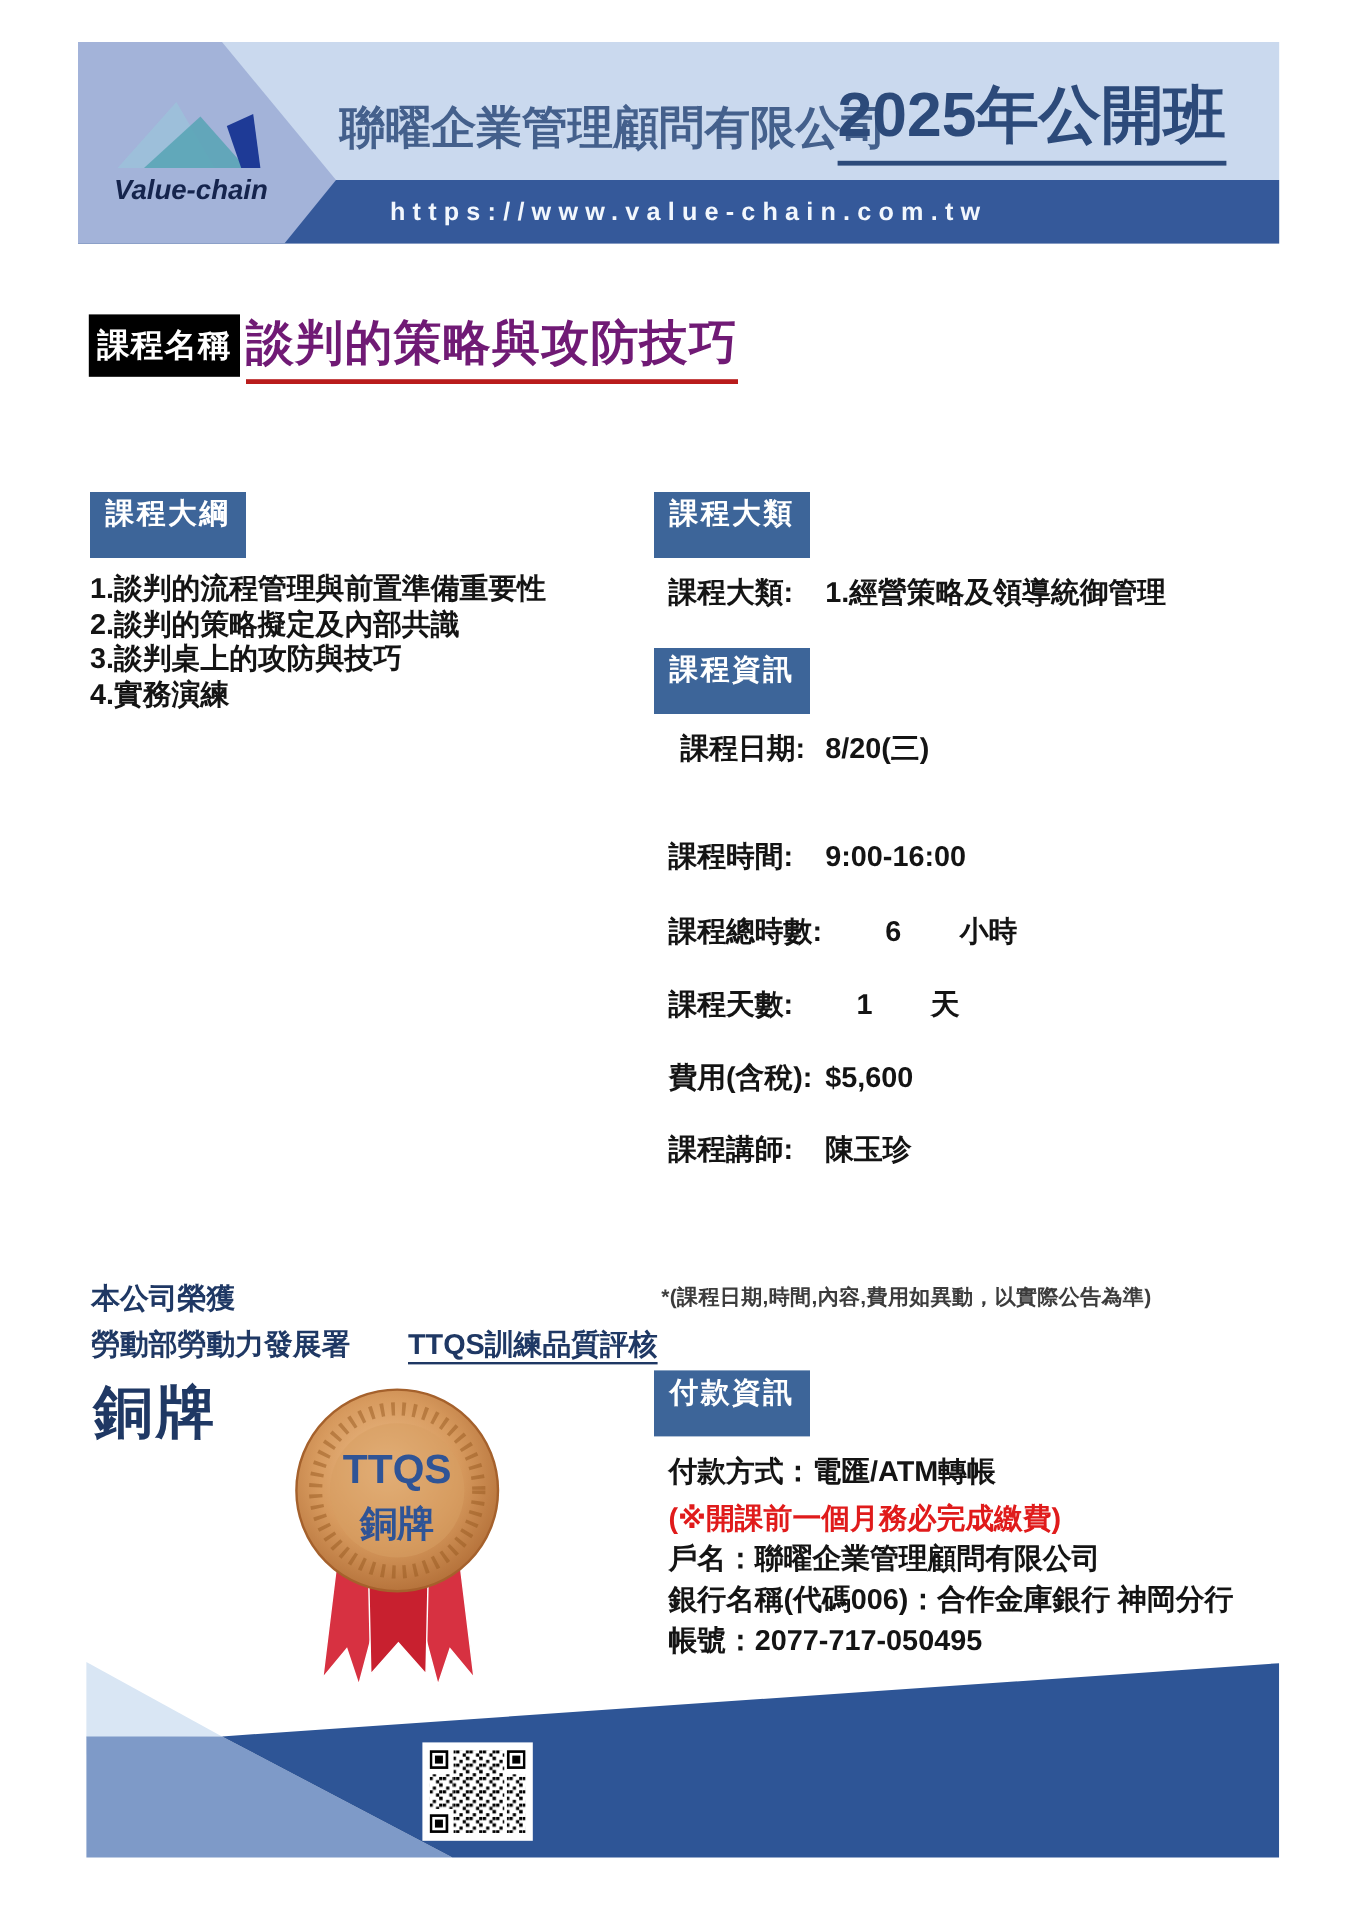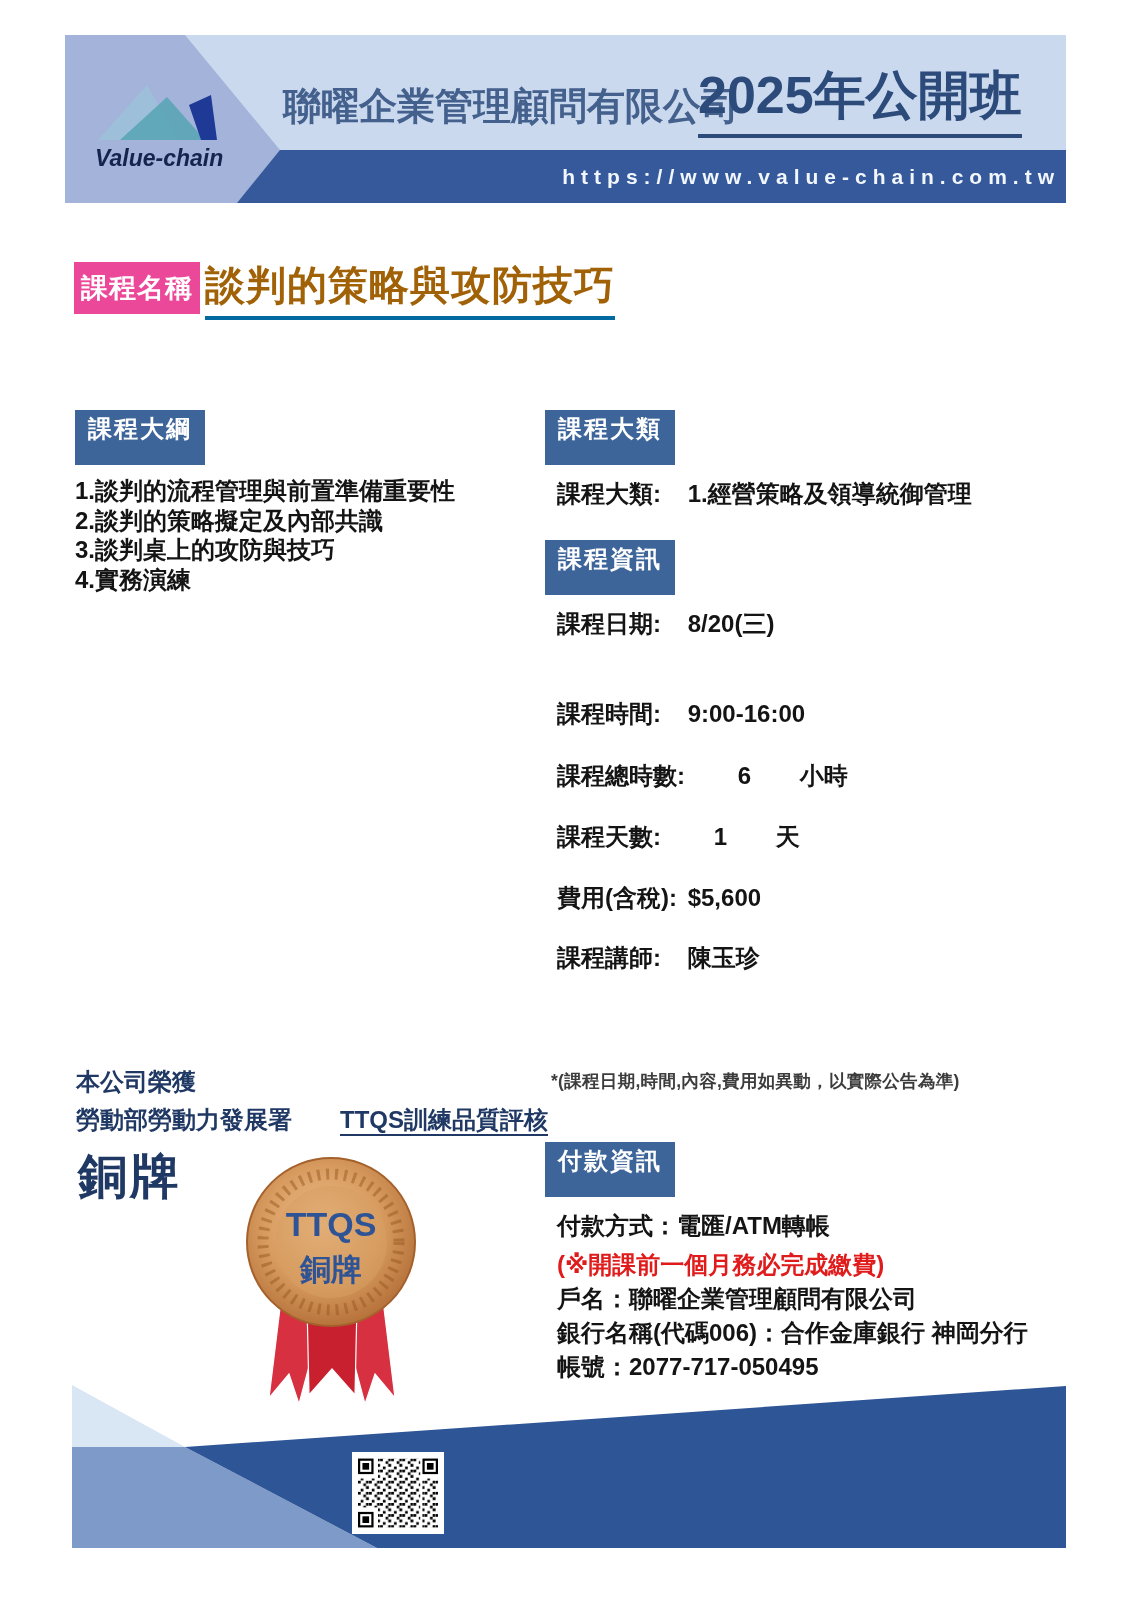--- a/index.html
+++ b/index.html
@@ -4,38 +4,38 @@
 <style>
   html,body{margin:0;padding:0;background:#fff;}
   .page{position:relative;width:1131px;height:1600px;background:#ffffff;overflow:hidden;
         font-family:"Liberation Sans","DejaVu Sans",sans-serif;color:#111;}
   .abs{position:absolute;}
 
   
   .hdr{position:absolute;left:65px;top:35px;width:1001px;height:168px;}
   .hdr-light{position:absolute;left:0;top:0;width:1001px;height:115px;background:#cad9ee;}
   .hdr-dark{position:absolute;left:0;top:115px;width:1001px;height:53px;background:#35599a;}
-  .hdr-url{position:absolute;left:244px;top:115px;width:751px;height:53px;line-height:53px;
-           text-align:right;color:#f2f7fd;font-size:21px;font-weight:600;letter-spacing:6px;
+  .hdr-url{position:absolute;left:260px;top:115px;width:751px;height:53px;line-height:53px;
+           text-align:left;color:#f2f7fd;font-size:21px;font-weight:600;letter-spacing:6px;
            text-decoration:none;}
   .logo-svg{position:absolute;left:0;top:0;}
   .logo-text{position:absolute;left:30px;top:110px;font-size:23px;font-weight:800;font-style:italic;
              color:#15244d;letter-spacing:0px;}
   .company{position:absolute;left:218px;top:46px;font-size:38px;font-weight:700;color:#44608c;}
   .yeartitle{position:absolute;left:633px;top:26px;font-size:52px;font-weight:700;color:#2c4a7a;
              border-bottom:4px solid #2c4a7a;padding-bottom:3px;}
 
   
   .badge{position:absolute;background:#3d6599;color:#fff;font-weight:700;font-size:24px;
          height:55px;line-height:38px;padding:0 13px;letter-spacing:2px;}
-  .badge-big{position:absolute;background:#ec4899;color:#fff;font-weight:700;font-size:27px;
+  .badge-big{position:absolute;background:#000000;color:#fff;font-weight:700;font-size:27px;
          width:126px;height:52px;line-height:52px;text-align:center;letter-spacing:1px;}
 
-  .course-title{position:absolute;left:205px;top:258px;font-size:40px;font-weight:800;color:#a16207;
-                border-bottom:4px solid #0369a1;padding-bottom:3px;letter-spacing:1px;}
+  .course-title{position:absolute;left:205px;top:258px;font-size:40px;font-weight:800;color:#701a75;
+                border-bottom:4px solid #b91c1c;padding-bottom:3px;letter-spacing:1px;}
 
   .outline{position:absolute;left:75px;top:476px;font-size:24px;font-weight:700;line-height:29.5px;color:#141414;}
 
   .row{position:absolute;font-size:24px;font-weight:700;color:#141414;white-space:nowrap;}
   .row .lab{display:inline-block;min-width:124px;}
   .row .val{display:inline-block;}
   .row .val.num{padding-left:26px;}
   .row .unit{display:inline-block;margin-left:42px;}
 
   .note{position:absolute;left:551px;top:1069px;font-size:17.5px;font-weight:700;color:#3c3c3c;letter-spacing:0.3px;}
@@ -120,21 +120,21 @@
   </svg>
 
   <div class="badge" style="left:545px;top:410px;">課程大類</div>
   <div class="row" style="left:557px;top:478px;">
     <span class="lab">課程大類:</span>
     <span class="val">1.經營策略及領導統御管理</span>
   </div>
 
   <div class="badge" style="left:545px;top:540px;">課程資訊</div>
 
-  <div class="row" style="left:557px;top:608px;">
+  <div class="row" style="left:557px;top:608px;text-align:center;">
     <span class="lab">課程日期:</span>
     <span class="val">8/20(三)</span>
   </div>
   <div class="row" style="left:557px;top:698px;">
     <span class="lab">課程時間:</span>
     <span class="val">9:00-16:00</span>
   </div>
   <div class="row" style="left:557px;top:760px;">
     <span class="lab" style="min-width:148px;">課程總時數:</span>
     <span class="val num">6</span>

